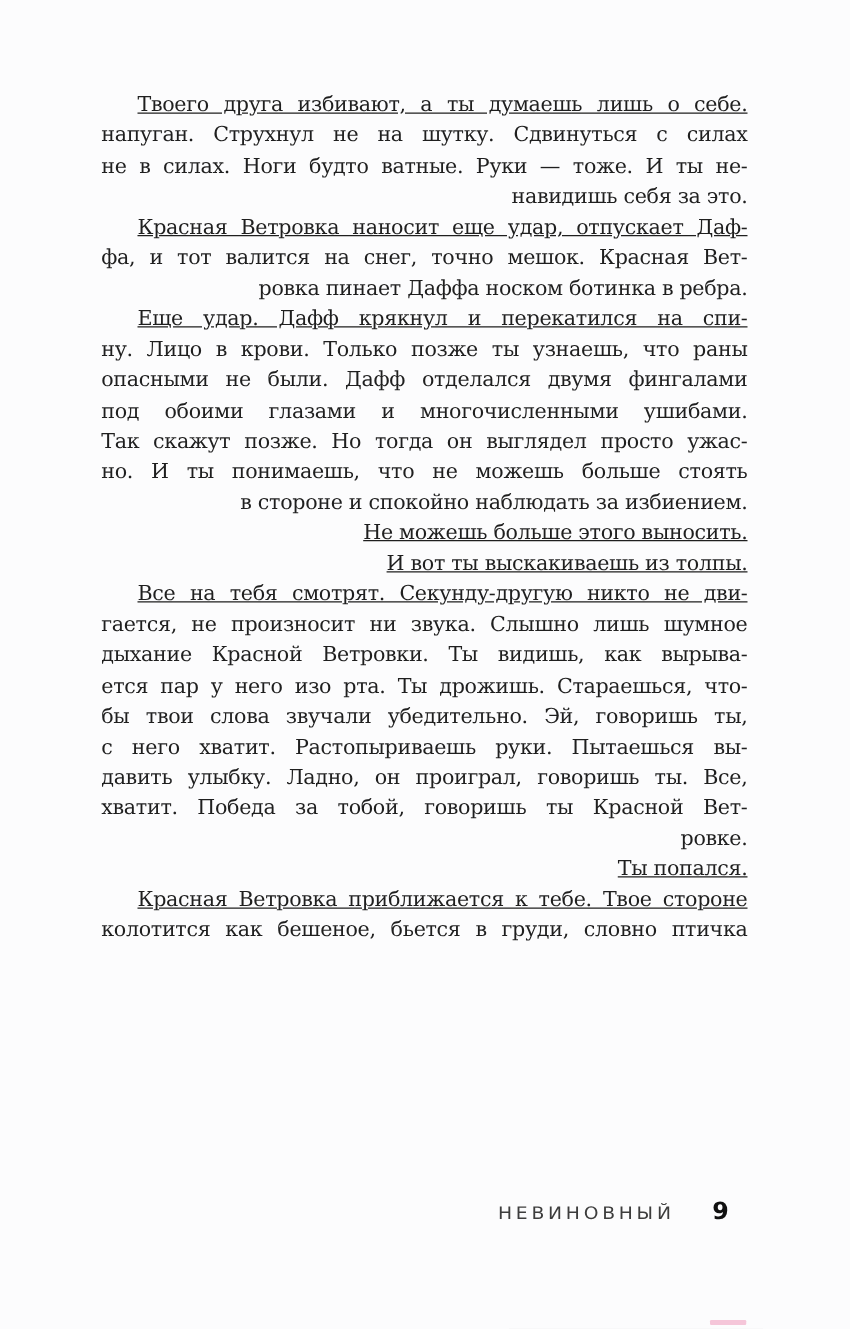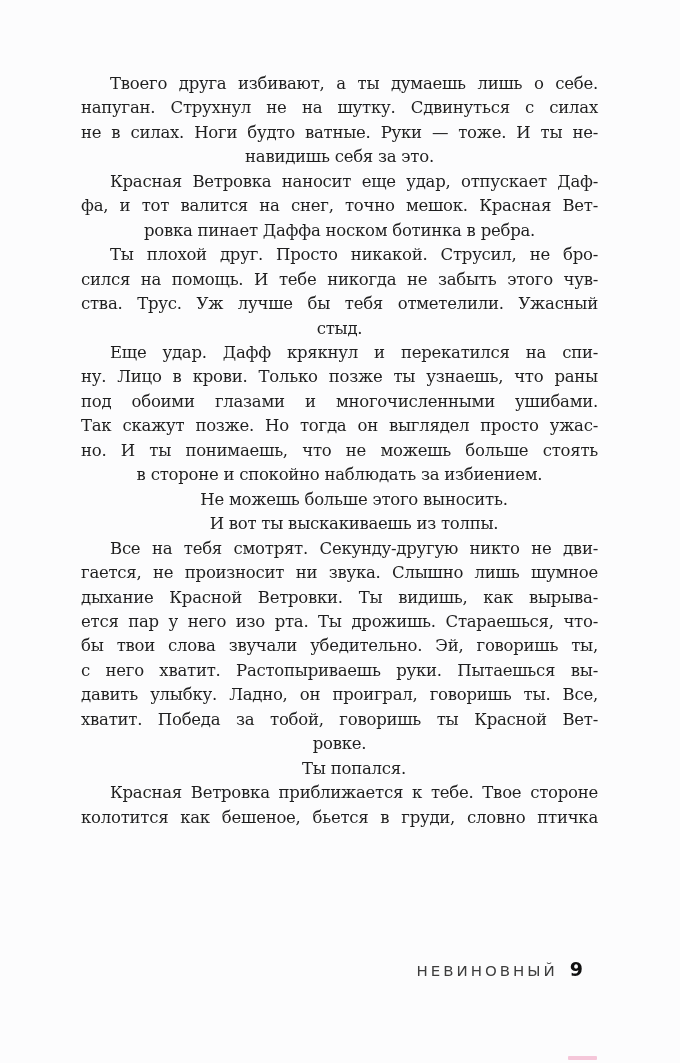--- a/index.html
+++ b/index.html
@@ -20,36 +20,36 @@
     top: 72px;
     width: 517px;
     color: #1f1f1f;
     font-size: 16.5px;
     line-height: 24.45px;
     letter-spacing: -0.25px;
   }
   .paragraph { margin: 0; padding: 0; }
   .line {
     white-space: normal;
-    text-align: center;
+    text-align: right;
   }
   .line.justify {
     text-align: justify;
     text-align-last: justify;
   }
-  .line.indent { text-indent: 29px; }
+  .line.indent { text-indent: 29px; text-decoration: underline; }
   .running-footer {
     position: absolute;
     left: 81px;
     top: 958px;
     width: 502px;
     display: flex;
     justify-content: flex-end;
     align-items: baseline;
-    gap: 12px;
+    gap: 30px;
     font-family: "DejaVu Sans", "Liberation Sans", sans-serif;
   }
   .book-title {
     font-size: 15px;
     letter-spacing: 3px;
     color: #3d3d3d;
     transform: scaleY(0.92);
     transform-origin: bottom;
   }
   .page-number {
@@ -78,28 +78,23 @@
         <div class="line justify">напуган. Струхнул не на шутку. Сдвинуться с силах</div>
         <div class="line justify">не в силах. Ноги будто ватные. Руки — тоже. И ты не-</div>
         <div class="line">навидишь себя за это.</div>
       </div>
       <div class="paragraph">
         <div class="line indent justify">Красная Ветровка наносит еще удар, отпускает Даф-</div>
         <div class="line justify">фа, и тот валится на снег, точно мешок. Красная Вет-</div>
         <div class="line">ровка пинает Даффа носком ботинка в ребра.</div>
       </div>
       <div class="paragraph">
-        <div class="line indent justify">Ты плохой друг. Просто никакой. Струсил, не бро-</div>
-        <div class="line justify">сился на помощь. И тебе никогда не забыть этого чув-</div>
-        <div class="line justify">ства. Трус. Уж лучше бы тебя отметелили. Ужасный</div>
-        <div class="line">стыд.</div>
-      </div>
-      <div class="paragraph">
         <div class="line indent justify">Еще удар. Дафф крякнул и перекатился на спи-</div>
         <div class="line justify">ну. Лицо в крови. Только позже ты узнаешь, что раны</div>
+        <div class="line justify">опасными не были. Дафф отделался двумя фингалами</div>
         <div class="line justify">под обоими глазами и многочисленными ушибами.</div>
         <div class="line justify">Так скажут позже. Но тогда он выглядел просто ужас-</div>
         <div class="line justify">но. И ты понимаешь, что не можешь больше стоять</div>
         <div class="line">в стороне и спокойно наблюдать за избиением.</div>
       </div>
       <div class="paragraph">
         <div class="line indent">Не можешь больше этого выносить.</div>
       </div>
       <div class="paragraph">
         <div class="line indent">И вот ты выскакиваешь из толпы.</div>

